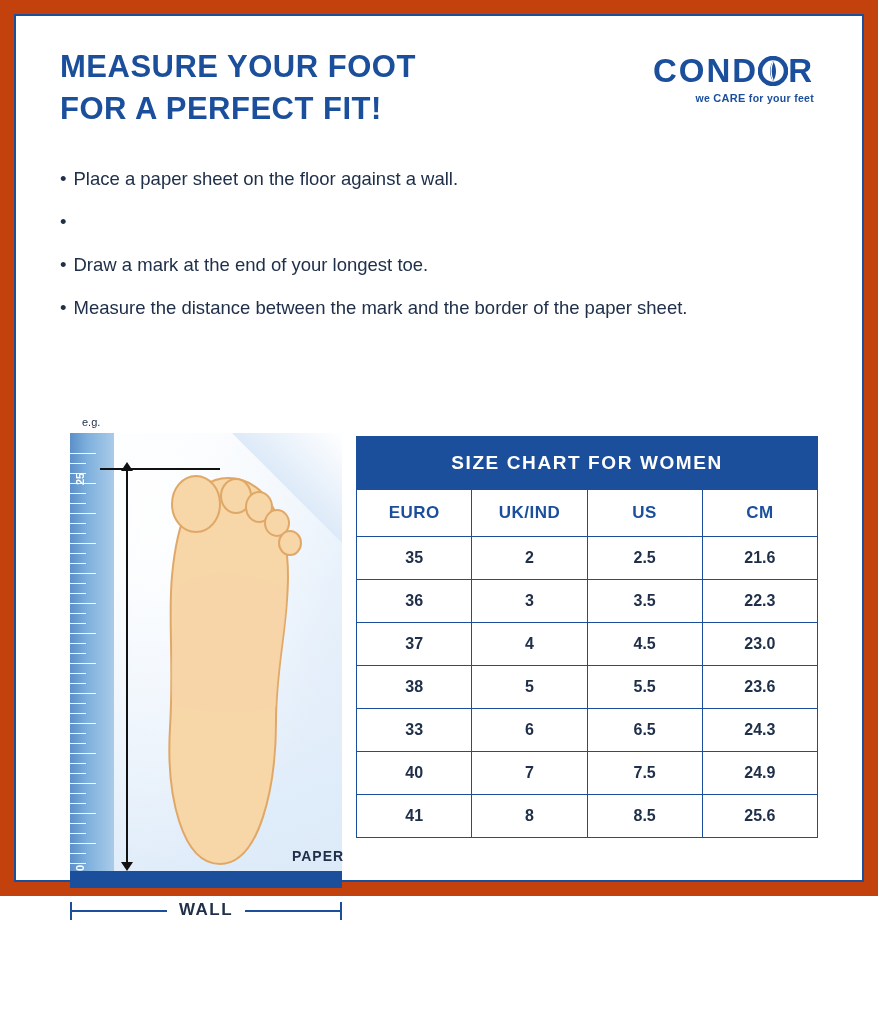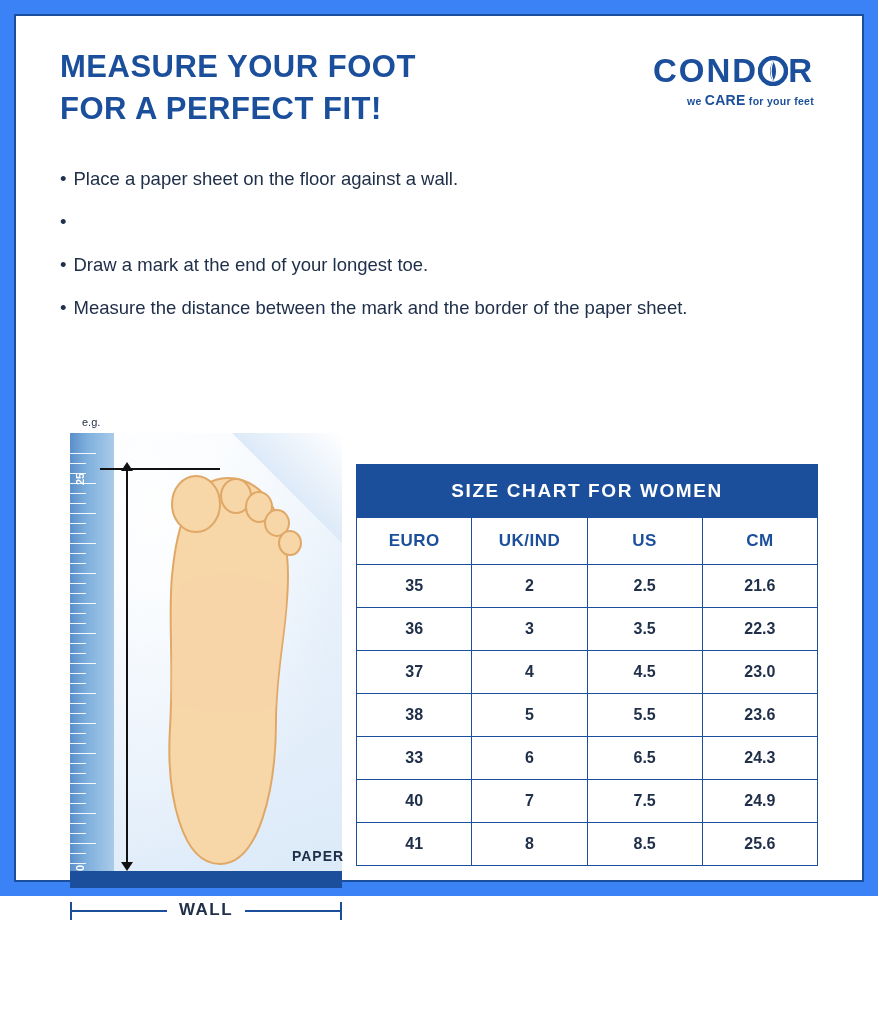--- a/index.html
+++ b/index.html
@@ -7,21 +7,21 @@
     width: 878px;
     height: 1024px;
     background: #ffffff;
     font-family: "Liberation Sans", sans-serif;
     overflow: hidden;
   }
   .page {
     position: relative;
     width: 878px;
     height: 896px;
-    background: #3b82f6;
+    background: #c2410c;
     padding: 14px;
   }
   .frame {
     position: absolute;
     left: 14px;
     top: 14px;
     right: 14px;
     bottom: 14px;
     border: 2px solid #1b4f9c;
     background: #ffffff;
@@ -68,21 +68,21 @@
     height: 30px;
   }
   .brand-o svg { display: block; }
   .brand-tag {
     color: #1b4f9c;
     font-size: 10.5px;
     font-weight: bold;
     letter-spacing: 0.3px;
     margin-top: 5px;
   }
-  .brand-tag .care { font-size: 14px; }
+  .brand-tag .care { font-size: 11px; }
 
   
   .bullets {
     margin-top: 38px;
   }
   .bullet {
     color: #20304a;
     font-size: 18.5px;
     line-height: 1.2;
     margin-bottom: 21px;
@@ -246,21 +246,21 @@
     color: #20304a;
     font-size: 17px;
     font-weight: bold;
     letter-spacing: 1.5px;
     top: -2px;
   }
 
   
   .table-wrap {
     width: 468px;
-    margin-top: 48px;
+    margin-top: 20px;
   }
   table {
     border-collapse: collapse;
     width: 100%;
     table-layout: fixed;
   }
   thead th.head-title {
     background: #1b4f9c;
     color: #ffffff;
     font-size: 19px;

